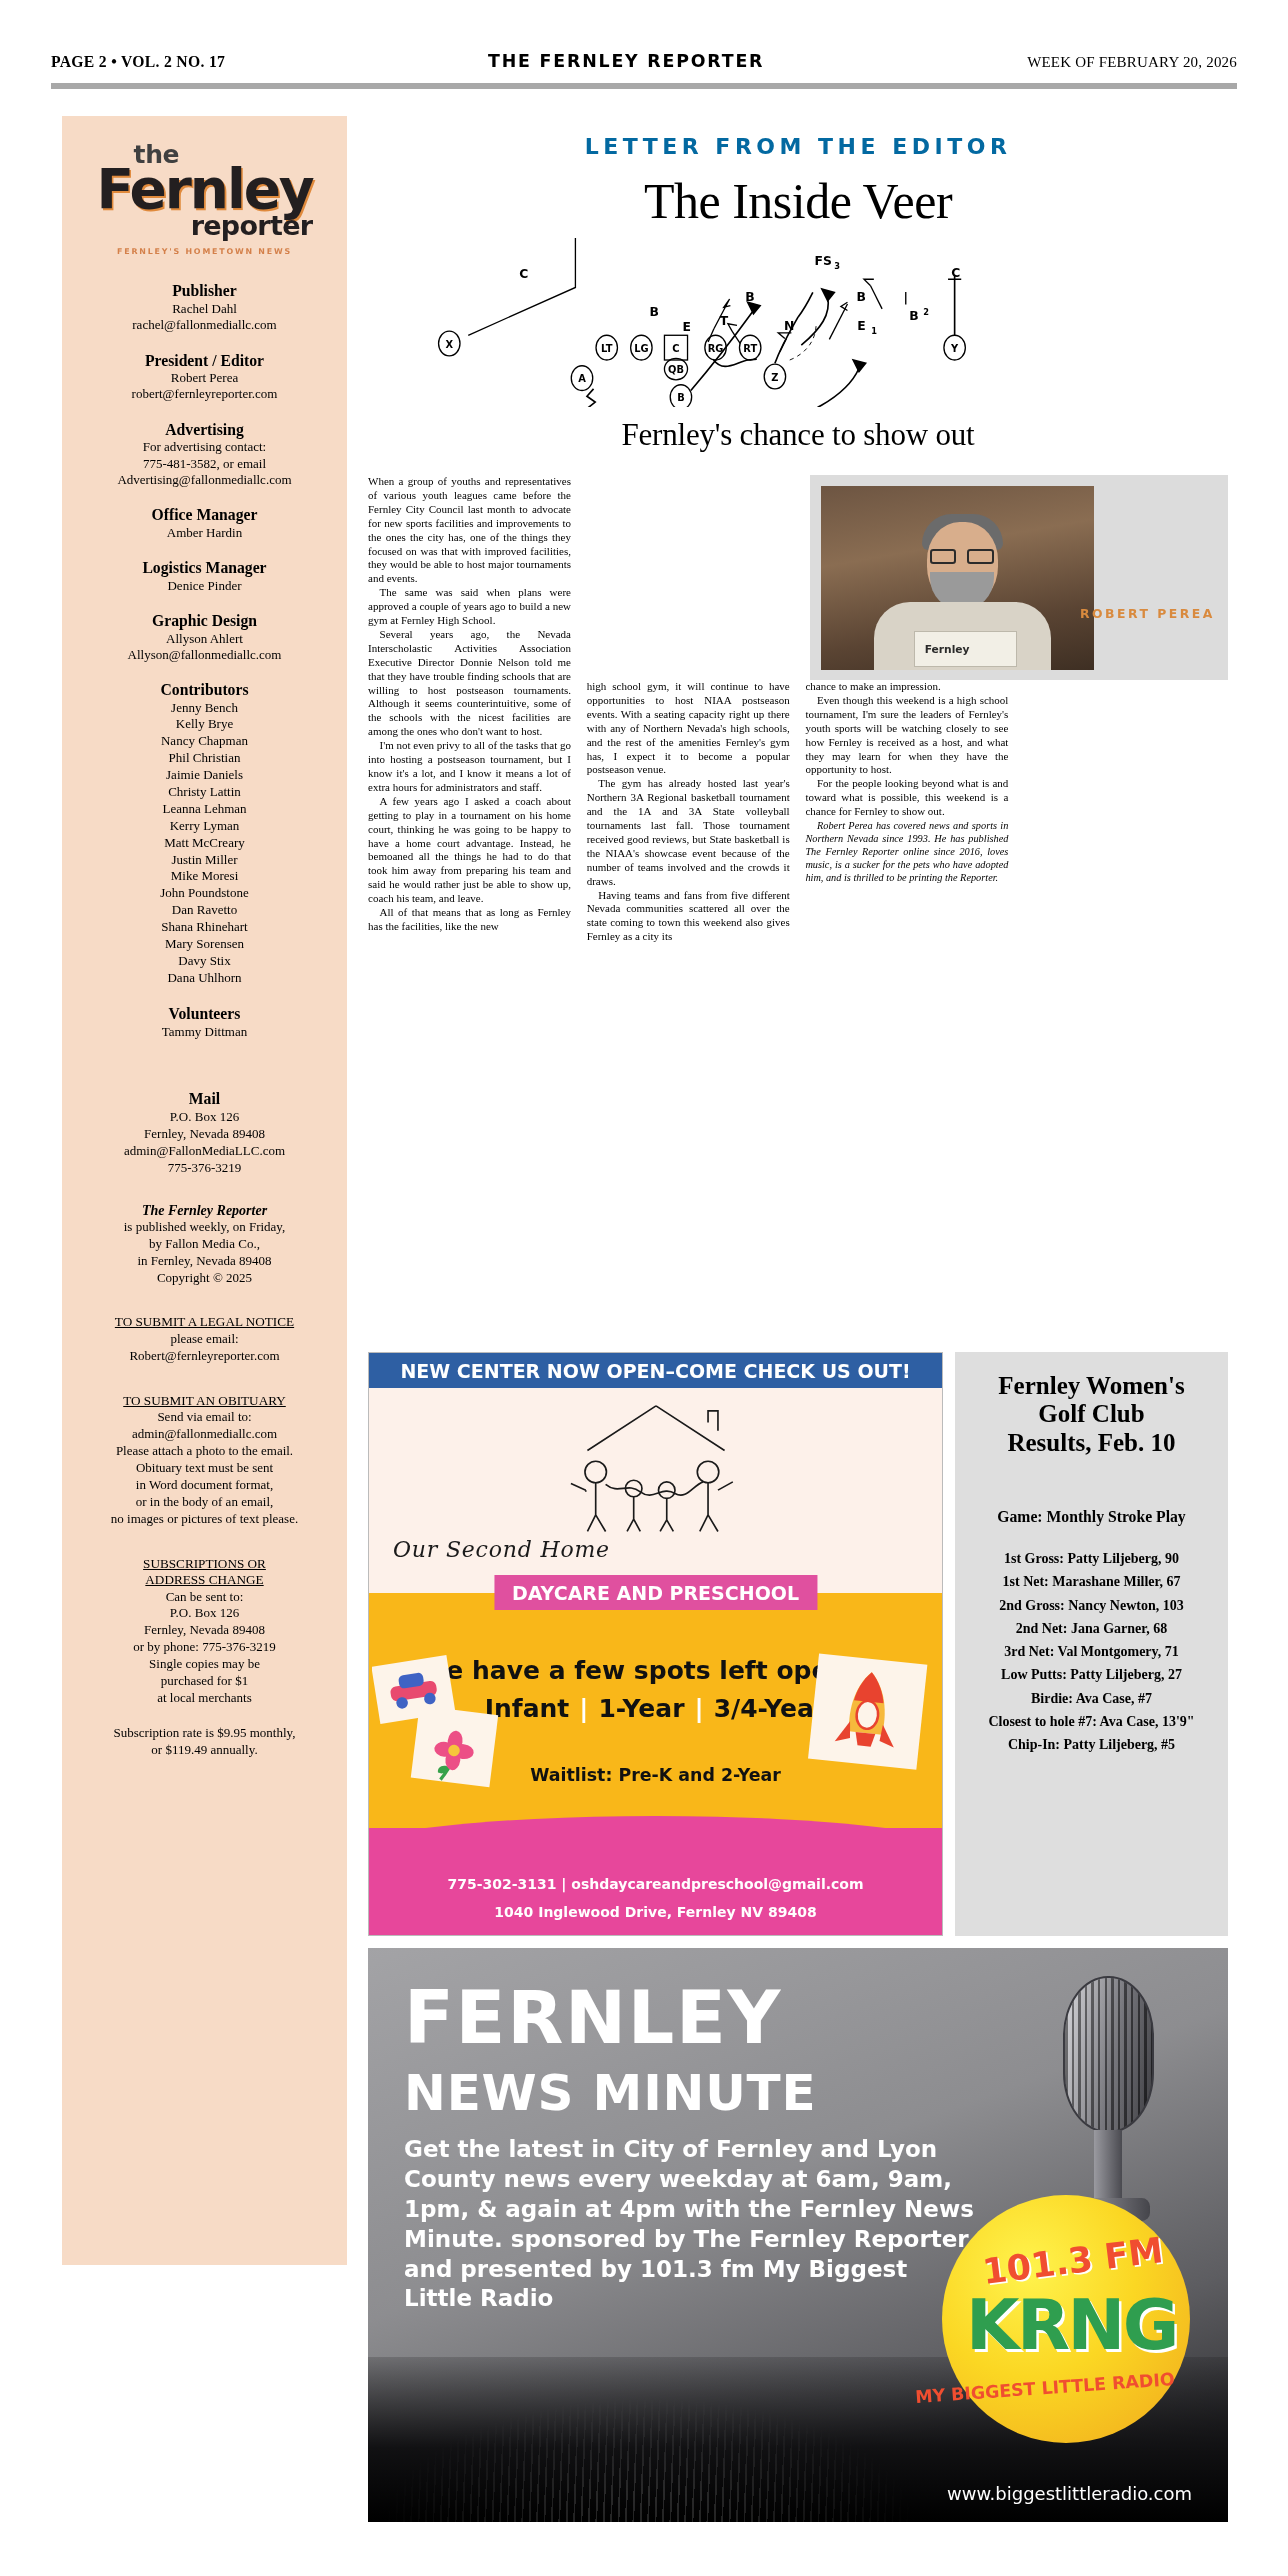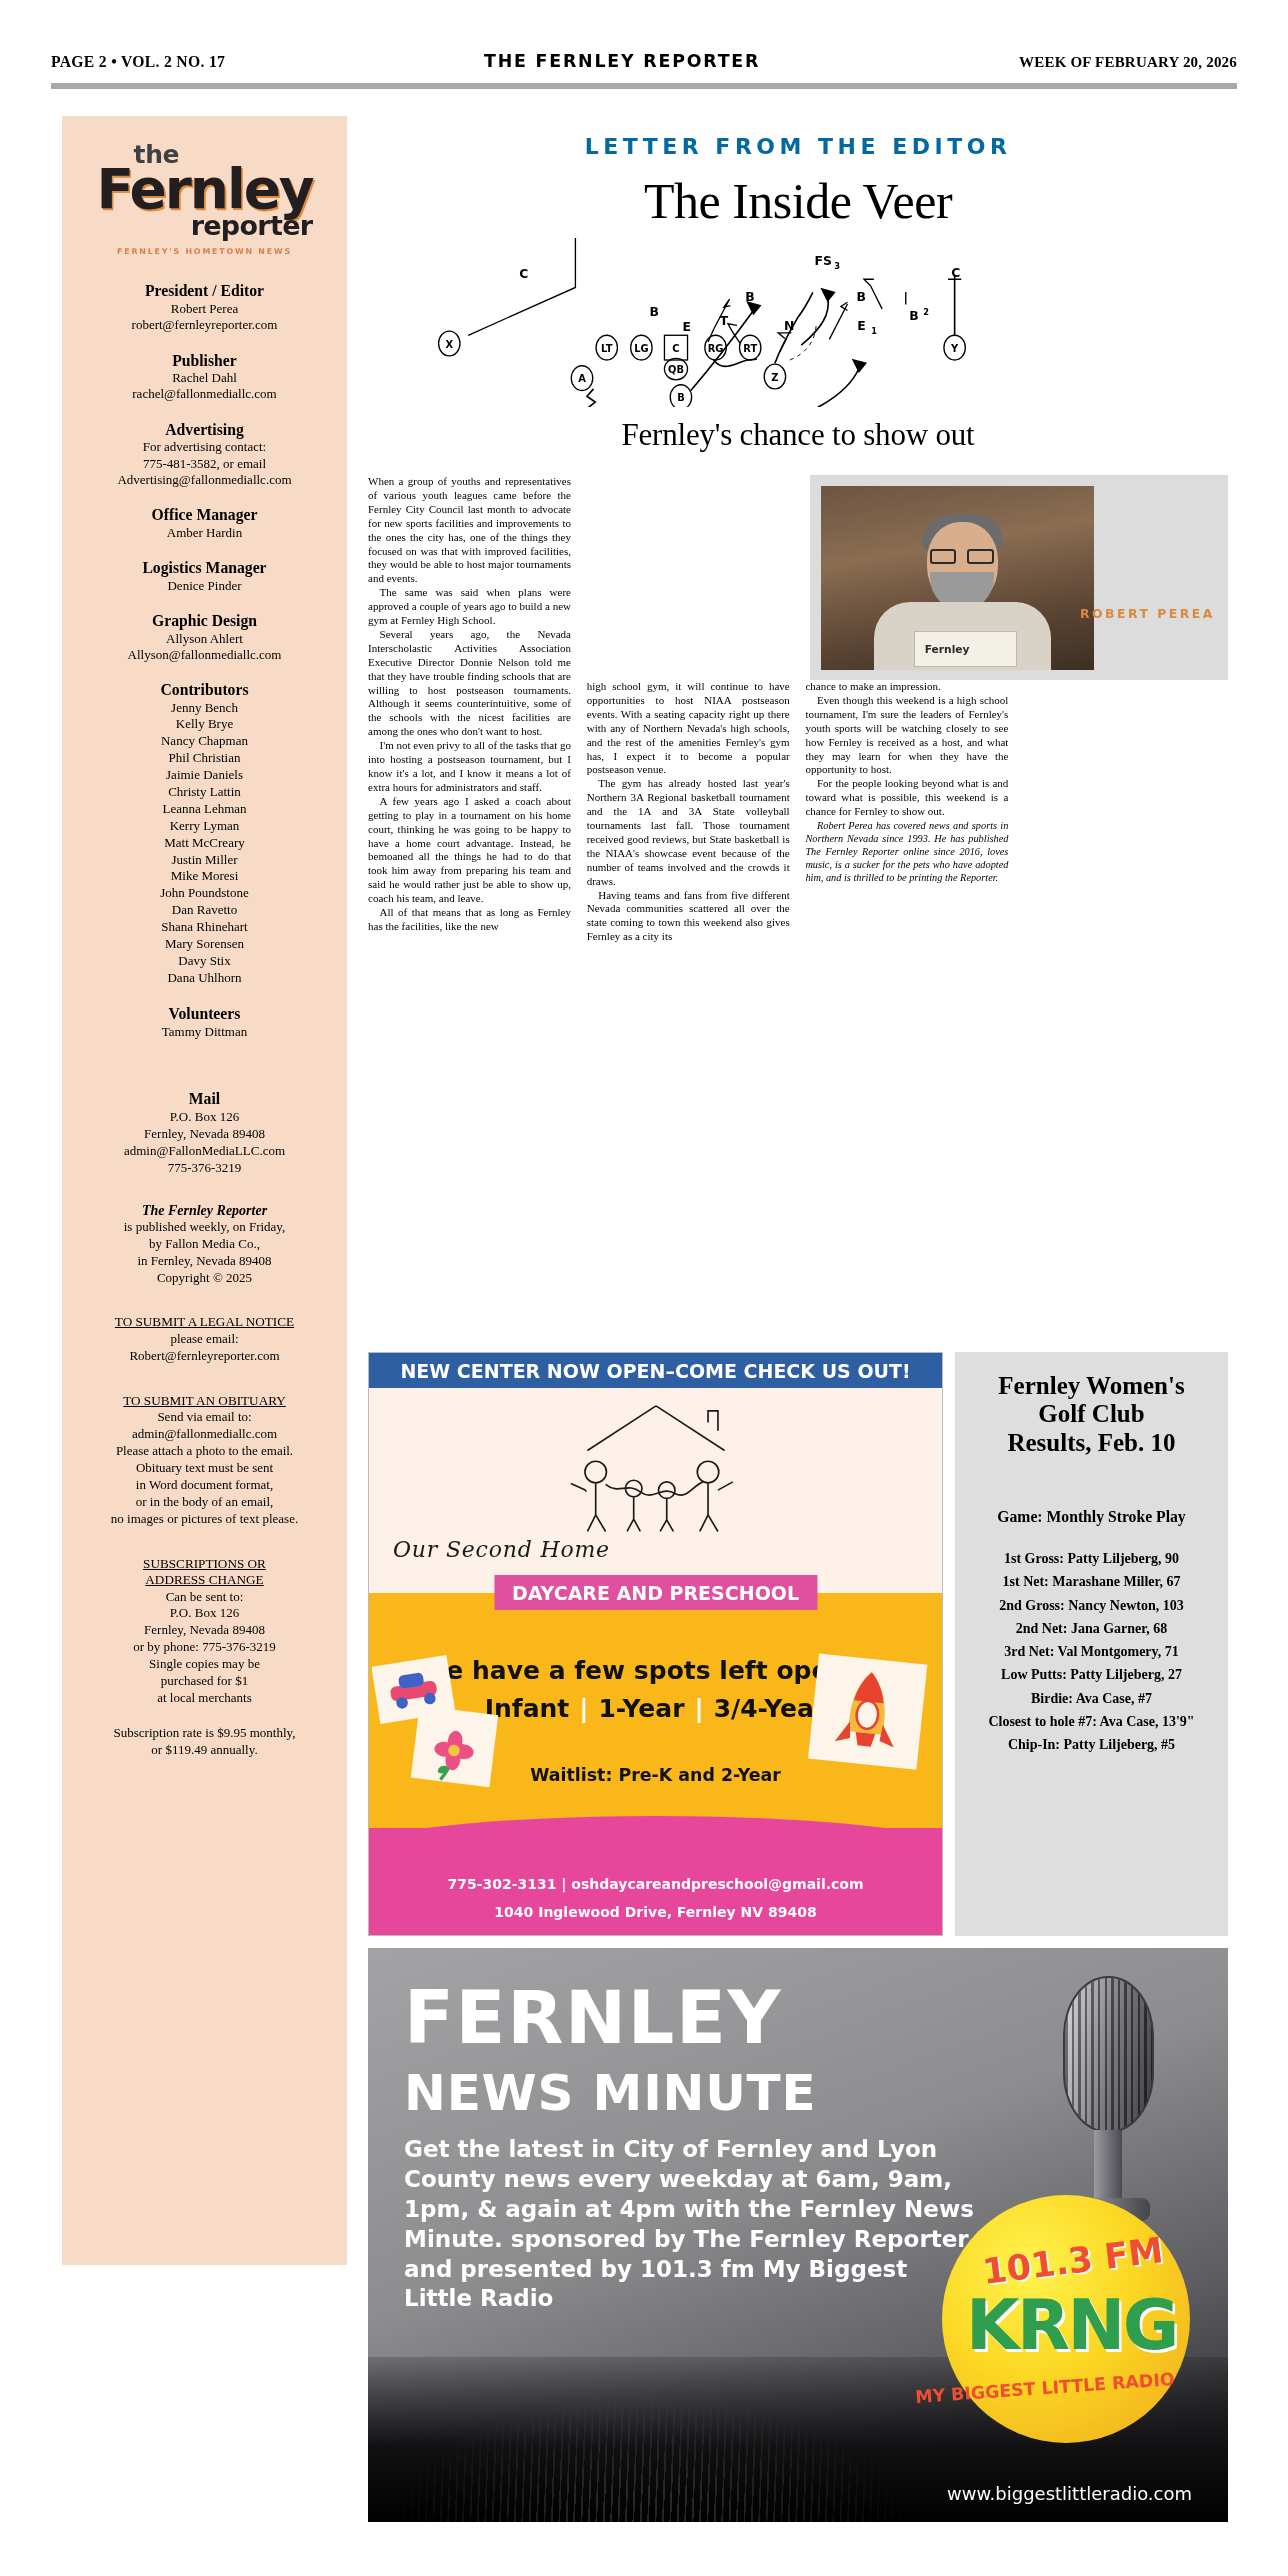--- a/index.html
+++ b/index.html
@@ -6,21 +6,21 @@
   html, body { width: 1288px; height: 2576px; background: #ffffff; }
   body { font-family: "Liberation Serif", serif; color: #000; position: relative; }
 
   
   .page-header {
     position: absolute; top: 51px; left: 51px; right: 51px; height: 28px;
     display: flex; align-items: baseline; justify-content: space-between;
   }
   .hdr-left { font-family: "Liberation Serif", serif; font-weight: bold; font-size: 15.7px; letter-spacing: 0.3px; }
   .hdr-center { font-family: "DejaVu Sans", sans-serif; font-weight: bold; font-size: 17.4px; letter-spacing: 1.8px; }
-  .hdr-right { font-family: "Liberation Serif", serif; font-weight: bold; font-size: 15px; letter-spacing: 0.2px; }
+  .hdr-right { font-family: "Liberation Serif", serif; font-weight: normal; font-size: 15px; letter-spacing: 0.2px; }
   .hdr-rule { position: absolute; top: 83px; left: 51px; right: 51px; height: 5.8px; background: #a8a8a8; }
 
   
   .sidebar {
     position: absolute; left: 62px; top: 116px; width: 285px; height: 2149px;
     background: #f7dbc6; text-align: center; padding: 15px 11.6px 16.5px;
     font-size: 13px; line-height: 1.22;
   }
   .logo-block { padding: 13.2px 5px 8.3px; }
   .logo-the { font-family: "DejaVu Sans", sans-serif; font-weight: bold; font-size: 25px;
@@ -175,29 +175,29 @@
 
 <aside class="sidebar">
   <div class="logo-block">
     <div class="logo-the">the</div>
     <div class="logo-fernley">Fernley</div>
     <div class="logo-reporter">reporter</div>
     <div class="logo-tag">FERNLEY'S HOMETOWN NEWS</div>
   </div>
 
   <div class="sb-sec">
+    <div class="sb-head">Publisher</div>
+    <div class="sb-line">Rachel Dahl</div>
+    <div class="sb-line">rachel@fallonmediallc.com</div>
+  </div>
+
+  <div class="sb-sec">
     <div class="sb-head">President / Editor</div>
     <div class="sb-line">Robert Perea</div>
     <div class="sb-line">robert@fernleyreporter.com</div>
-  </div>
-
-  <div class="sb-sec">
-    <div class="sb-head">Publisher</div>
-    <div class="sb-line">Rachel Dahl</div>
-    <div class="sb-line">rachel@fallonmediallc.com</div>
   </div>
 
   <div class="sb-sec">
     <div class="sb-head">Advertising</div>
     <div class="sb-line">For advertising contact:</div>
     <div class="sb-line">775-481-3582, or email</div>
     <div class="sb-line">Advertising@fallonmediallc.com</div>
   </div>
 
 

